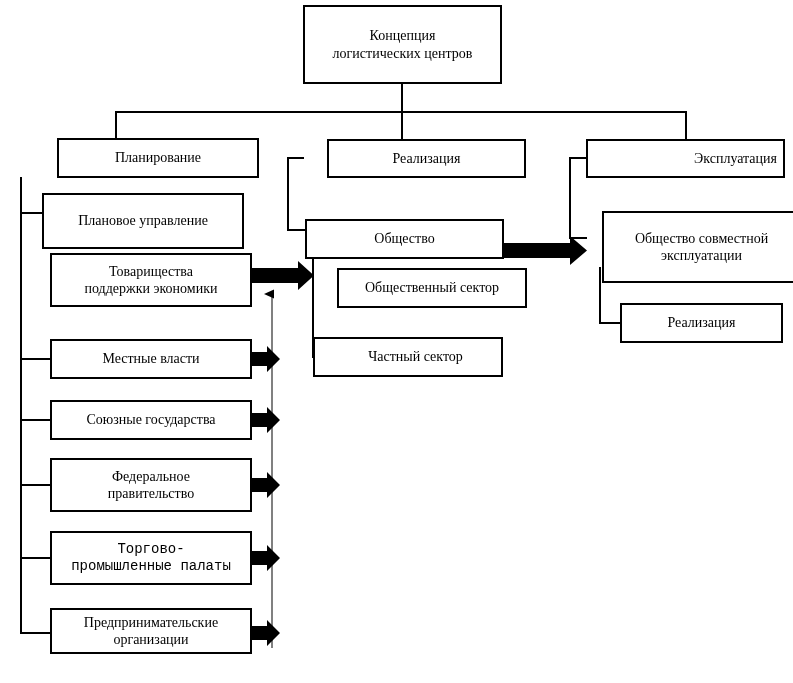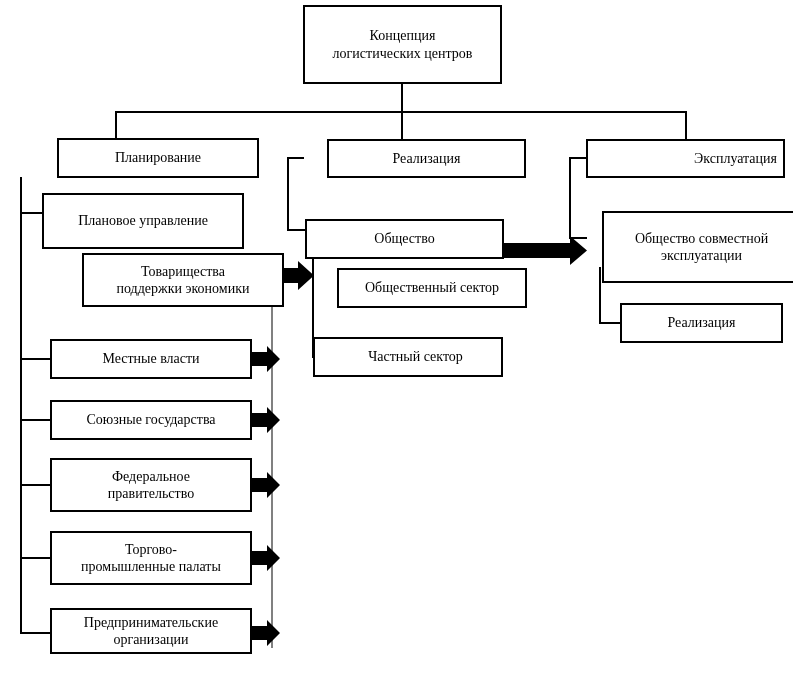--- a/index.html
+++ b/index.html
@@ -115,39 +115,39 @@
   </div>
 
   <div class="node" style="left:20px; top:138px; width:202px; height:40px;margin-left:37px;">
     <span class="node-label">Планирование</span>
   </div>
 
   <div class="node" style="left:42px; top:193px; width:202px; height:56px;">
     <span class="node-label">Плановое управление</span>
   </div>
 
-  <div class="node" style="left:50px; top:253px; width:202px; height:54px;margin-left:32px;">
+  <div class="node" style="left:50px; top:253px; width:202px; height:54px;">
     <span class="node-label">Товарищества
 поддержки экономики</span>
   </div>
 
   <div class="node" style="left:50px; top:339px; width:202px; height:40px;">
     <span class="node-label">Местные власти</span>
   </div>
 
   <div class="node" style="left:50px; top:400px; width:202px; height:40px;">
     <span class="node-label">Союзные государства</span>
   </div>
 
   <div class="node" style="left:50px; top:458px; width:202px; height:54px;">
     <span class="node-label">Федеральное
 правительство</span>
   </div>
 
-  <div class="node" style="left:50px; top:531px; width:202px; height:54px;">
+  <div class="node" style="left:50px; top:531px; width:202px; height:54px;font-family:Liberation Mono, monospace;">
     <span class="node-label">Торгово-
 промышленные палаты</span>
   </div>
 
   <div class="node" style="left:50px; top:608px; width:202px; height:46px;">
     <span class="node-label">Предпринимательские
 организации</span>
   </div>
 
   <div class="node" style="left:303px; top:139px; width:199px; height:39px;margin-left:24px;">

